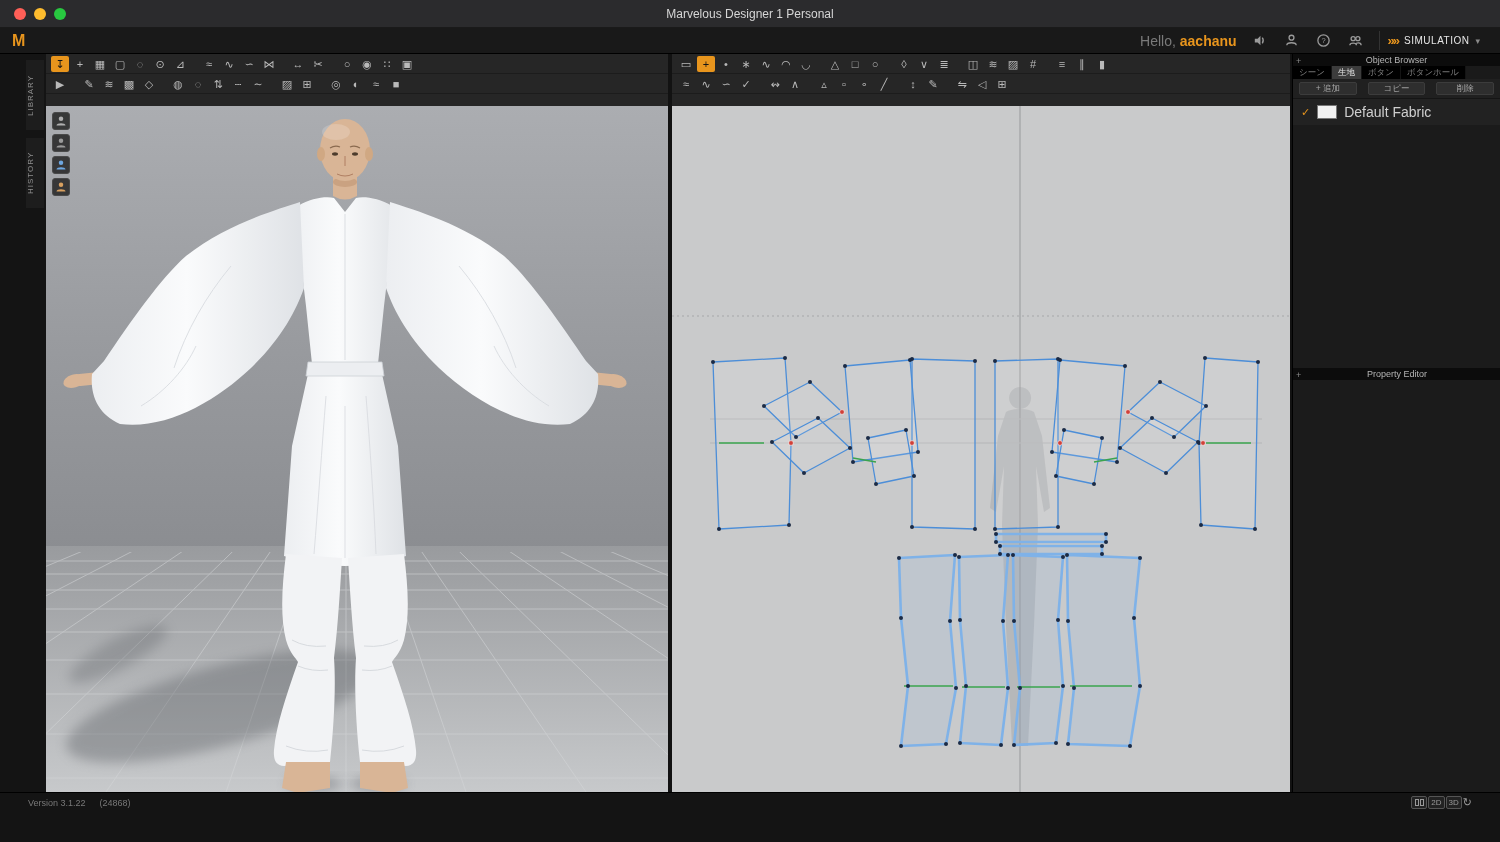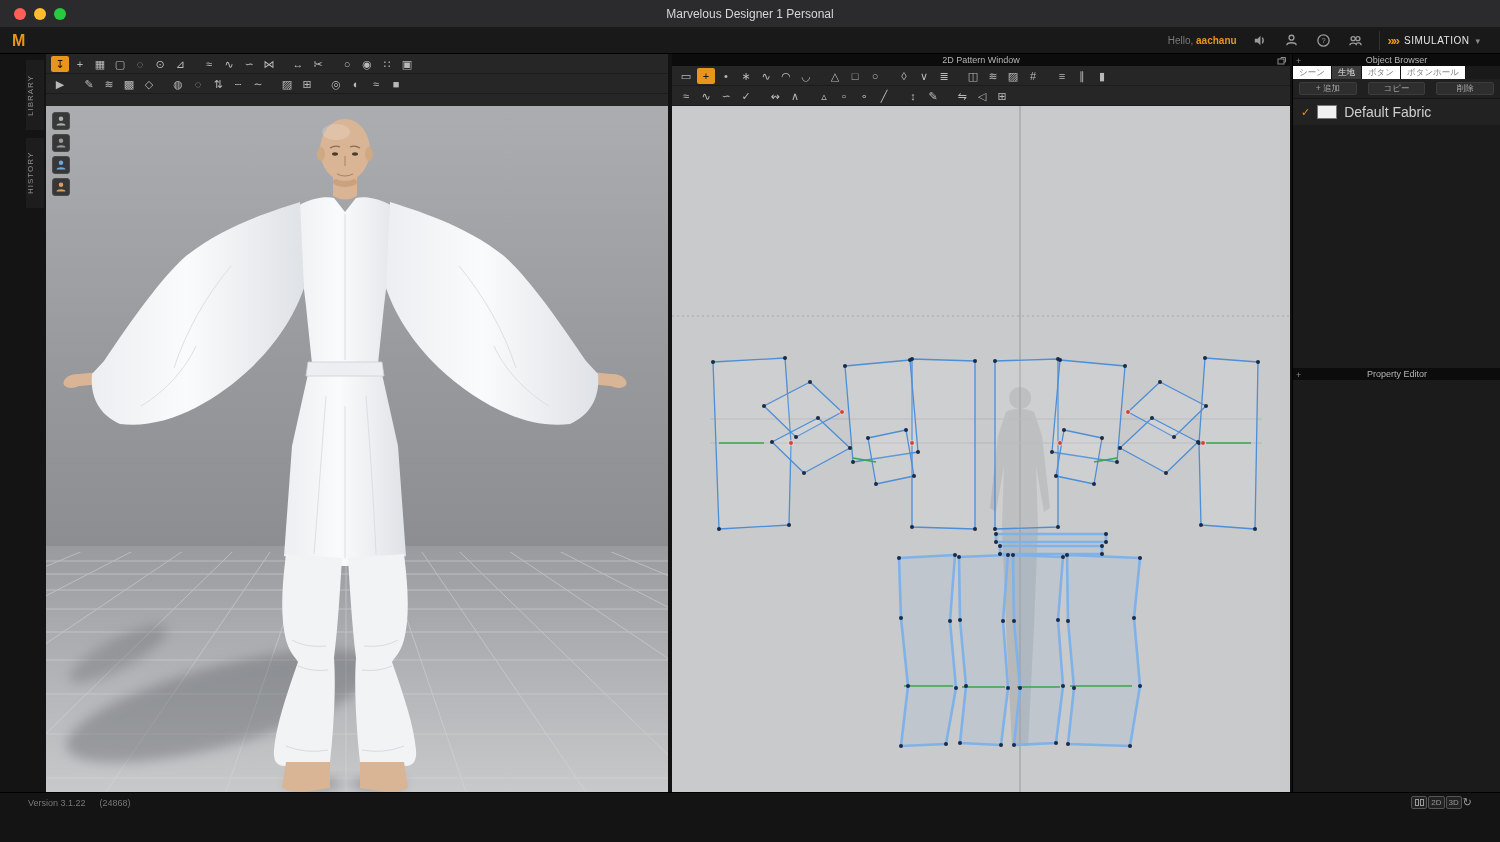--- a/index.html
+++ b/index.html
@@ -14,21 +14,21 @@
   .tl.yellow{left:34px;background:#febc2e;}
   .tl.green{left:54px;background:#28c840;}
   .win-title{position:absolute;left:0;right:0;top:0;height:28px;line-height:28px;text-align:center;
              font-size:12px;color:#d6d6d6;}
 
   
   .appbar{position:absolute;left:0;top:28px;width:1500px;height:26px;background:#191919;
           display:flex;align-items:center;border-bottom:1px solid #000;}
   .mlogo{margin-left:12px;color:#e8951d;font-weight:bold;font-size:16px;line-height:26px;}
   .appbar-right{margin-left:auto;display:flex;align-items:center;gap:14px;margin-right:12px;}
-  .greet{font-size:10px;color:#7a7a7a;}
+  .greet{font-size:14px;color:#7a7a7a;}
   .greet b{color:#e8951d;font-weight:bold;}
   .abicon{width:18px;height:18px;display:flex;align-items:center;justify-content:center;}
   .abicon svg{stroke:#9a9a9a;fill:none;stroke-width:1.4;}
   .simblock{display:flex;align-items:center;gap:6px;padding:2px 8px;border-left:1px solid #333;}
   .sim-chev{color:#e8951d;font-size:13px;font-weight:bold;letter-spacing:-2px;}
   .sim-label{color:#e6e6e6;font-size:10px;letter-spacing:.5px;}
   .sim-caret{color:#8a8a8a;font-size:9px;}
 
   
   .main{position:absolute;left:0;top:54px;width:1500px;height:738px;}
@@ -68,21 +68,21 @@
   .rpt{fill:#d04038;stroke:#fff;stroke-width:.6;}
   .seam-green{stroke:#3aa44e;stroke-width:1.4;}
   .guide-v{stroke:#97999b;stroke-width:1;}
   .guide-h{stroke:#b4b5b7;stroke-width:1;}
   .guide-dash{stroke:#a6a7a9;stroke-width:1;stroke-dasharray:2 3;}
 
   
   .rightpanel{position:absolute;left:1292px;top:0;width:208px;height:738px;background:#1d1d1d;border-left:1px solid #000;}
   .collapse{position:absolute;left:3px;top:1px;color:#8a8a8a;font-size:9px;}
   .obtabs{height:13px;display:flex;background:#151515;font-size:8.5px;align-items:stretch;}
-  .obtab{padding:0 6px;line-height:13px;color:#7f7f7f;background:#ffffff;border-right:1px solid #141414;}
+  .obtab{padding:0 6px;line-height:13px;color:#7f7f7f;background:#000000;border-right:1px solid #141414;}
   .obtab.seltab{background:#3c3c3c;color:#e0e0e0;}
   .obtab-fill{flex:1;background:#1a1a1a;}
   .obbtns{height:20px;display:flex;gap:11px;padding:3px 6px;background:#202020;border-bottom:1px solid #151515;}
   .obbtn{flex:1;background:#2e2e2e;border:1px solid #3c3c3c;color:#a8a8a8;font-size:8.5px;border-radius:2px;
          display:flex;align-items:center;justify-content:center;gap:2px;}
   .fablist{position:absolute;left:0;top:45px;width:208px;height:269px;background:#1b1b1b;}
   .fabrow{height:26px;display:flex;align-items:center;gap:7px;padding:0 8px;background:#222;}
   .fabcheck{color:#e8951d;font-size:11px;font-weight:bold;}
   .fabswatch{width:20px;height:14px;background:#f2f2f2;border:1px solid #777;}
   .fabname{font-size:14px;color:#cfcfcf;}
@@ -330,29 +330,20 @@
             <svg viewBox="0 0 16 16">
                 <circle cx="8" cy="5" r="3" fill="#d8a060"></circle>
                 <path d="M2,14 C2,10 14,10 14,14 Z" fill="#d8a060"></path>
               </svg>
           </div>
         </div>
       </div>
     </div>
 
     <div class="panel panel2d">
-      <div class="phead">
-        <span>2D Pattern Window</span>
-        <span class="popout">
-          <svg viewBox="0 0 9 8" width="9" height="8">
-              <rect x="1" y="2" width="6" height="5"></rect>
-              <path d="M4,2 L4,0.5 L8.5,0.5 L8.5,5 L7,5"></path>
-            </svg>
-        </span>
-      </div>
       <div class="tbar">
           <span class="ticon">▭</span>
           <span class="ticon active">+</span>
           <span class="ticon">•</span>
           <span class="ticon">∗</span>
           <span class="ticon">∿</span>
           <span class="ticon">◠</span>
           <span class="ticon">◡</span>
           <span class="ticon sep">△</span>
           <span class="ticon">□</span>

